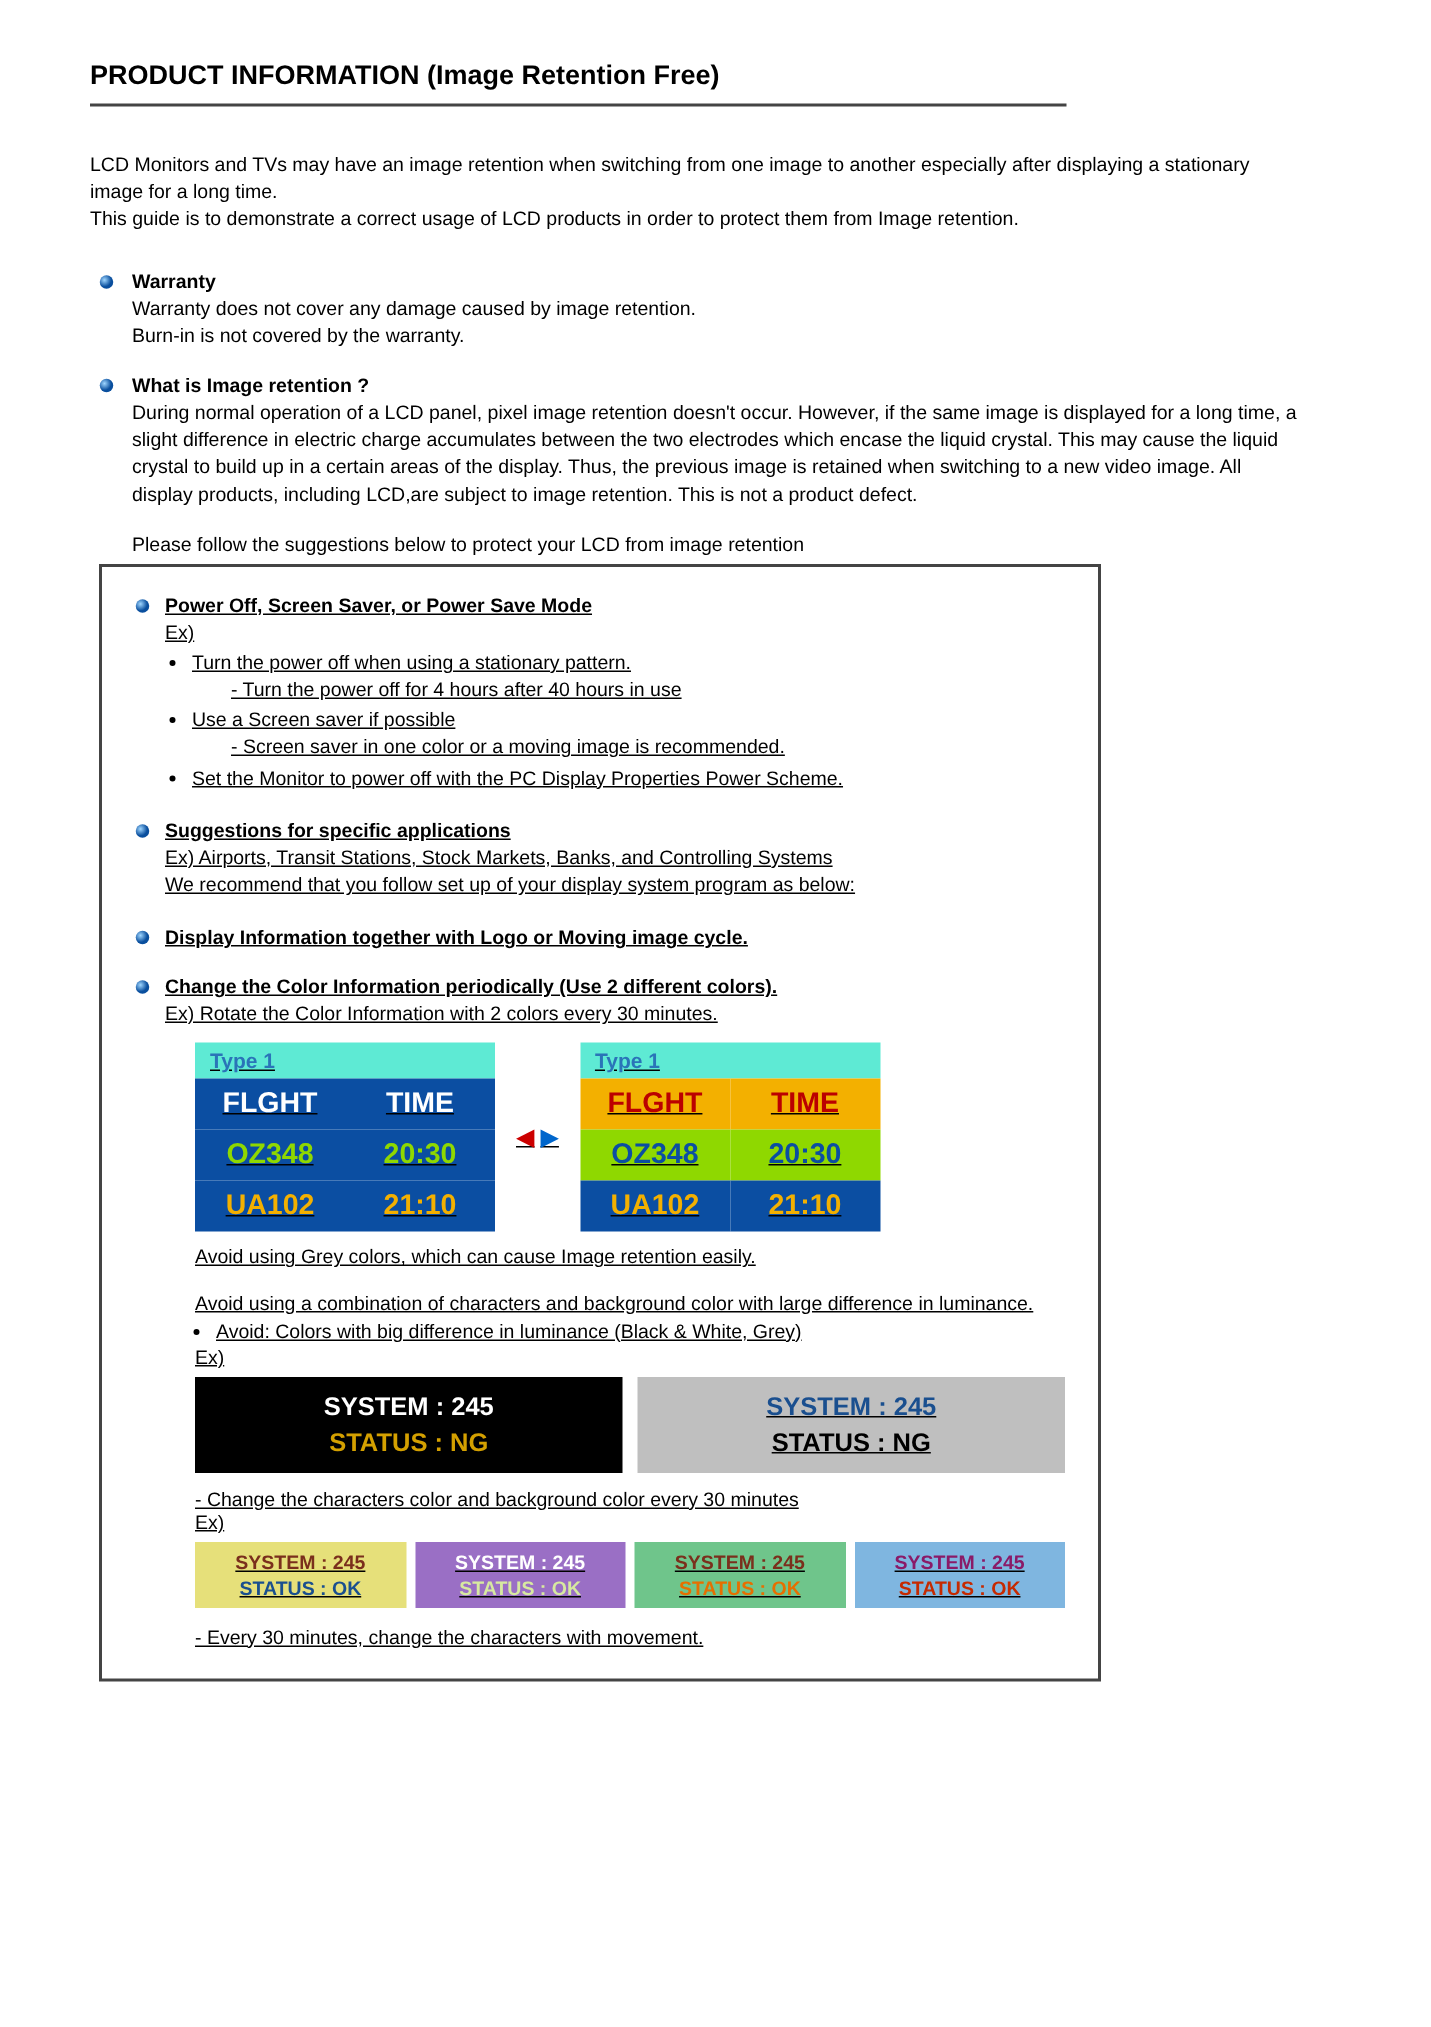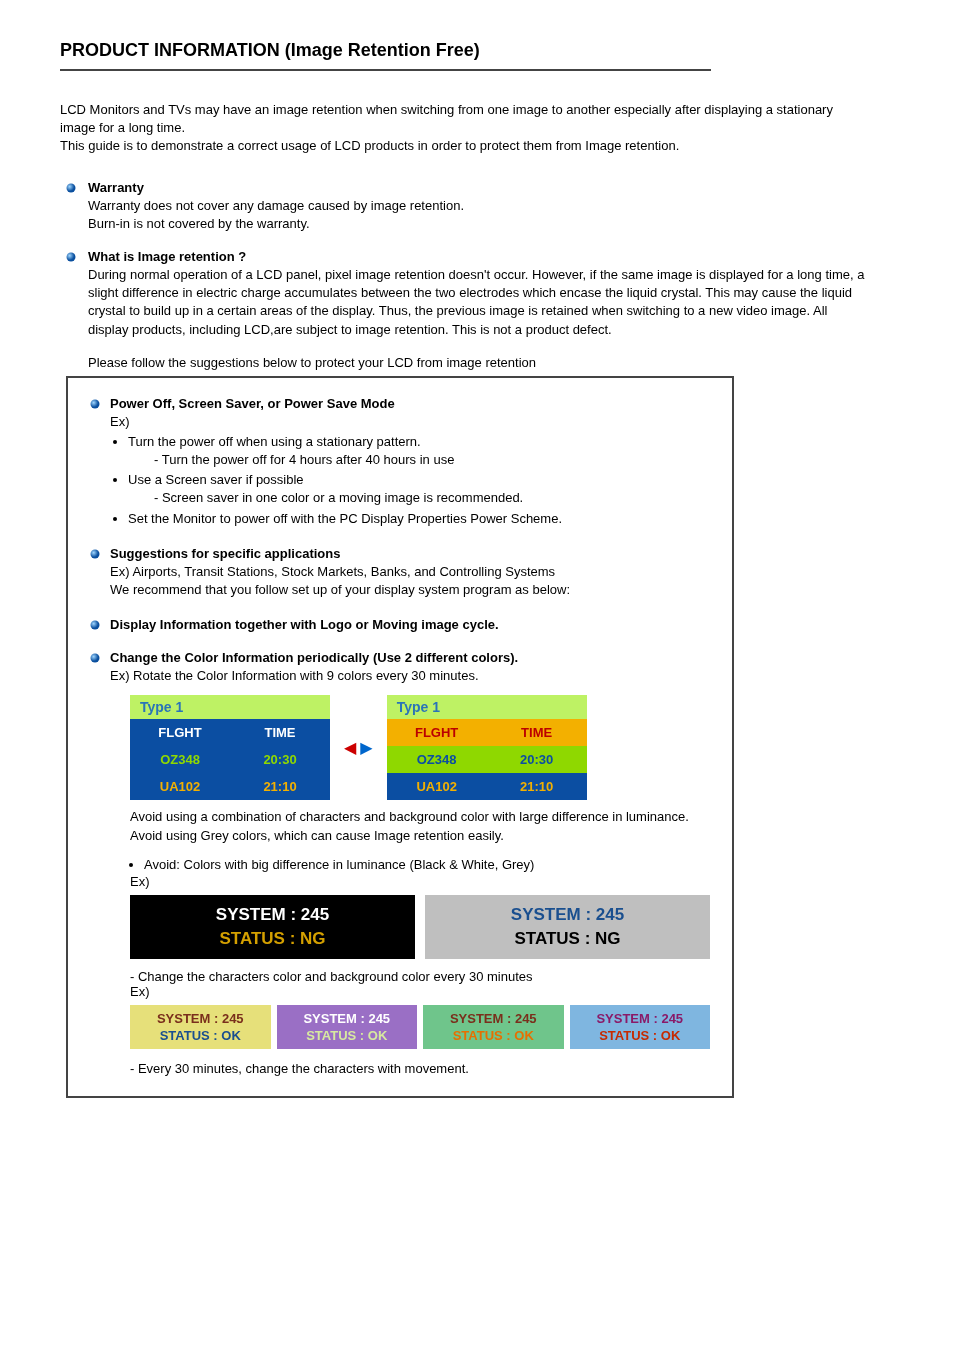--- a/index.html
+++ b/index.html
@@ -50,20 +50,21 @@
   }
   .suggestion-lead {
     margin: 14px 0 6px 28px;
     max-width: 760px;
   }
   .suggestion-box {
     border: 2px solid #444;
     margin-left: 6px;
     padding: 18px 22px 18px 22px;
     width: 620px;
+    text-decoration: underline;
   }
   .suggestion-box .bullet-section {
     padding-left: 20px;
     margin-bottom: 18px;
   }
   .suggestion-box .bullet-dot {
     left: 0;
   }
   ul.inner-list {
     margin: 2px 0 0 4px;
@@ -78,35 +79,35 @@
 
   
   .type1-wrap {
     margin: 10px 0 8px 20px;
     display: flex;
     align-items: center;
     gap: 14px;
   }
   .type1-block { width: 200px; }
   .type1-label {
-    background: #bef264;
+    background: #5eead4;
     color: #2a74b8;
     font-weight: bold;
     padding: 4px 10px;
     font-size: 14px;
   }
   .type1-table {
     border-collapse: collapse;
     width: 100%;
   }
   .type1-table td {
     padding: 6px 0;
     text-align: center;
     font-weight: bold;
-    font-size: 13px;
+    font-size: 19px;
     width: 50%;
   }
   .t1a-hdr   td { background:#0b4ea2; color:#fff; }
   .t1a-r1    td { background:#0b4ea2; color:#8fd800; }
   .t1a-r2    td { background:#0b4ea2; color:#f3b000; }
   .t1b-hdr   td { background:#f3b000; color:#b00; }
   .t1b-r1    td { background:#8fd800; color:#0b4ea2; }
   .t1b-r2    td { background:#0b4ea2; color:#f3b000; }
   .swap-arrows {
     display: flex;
@@ -255,21 +256,21 @@
     <div class="sec-title">Display Information together with Logo or Moving image cycle.</div>
   </div>
 
   <div class="bullet-section" style="margin-bottom:2px;">
     <span class="bullet-dot">
       <svg viewBox="0 0 10 10">
           <circle cx="5" cy="5" r="4.5" fill="url(#g1)"></circle>
         </svg>
     </span>
     <div class="sec-title">Change the Color Information periodically (Use 2 different colors).</div>
-    <div class="sec-body">Ex) Rotate the Color Information with 9 colors every 30 minutes.</div>
+    <div class="sec-body">Ex) Rotate the Color Information with 2 colors every 30 minutes.</div>
 
     <div class="type1-wrap">
       <div class="type1-block">
         <div class="type1-label">Type 1</div>
         <table class="type1-table">
           <tbody>
               <tr class="t1a-hdr">
             <td>FLGHT</td>
             <td>TIME</td>
           </tr>
@@ -302,22 +303,22 @@
           </tr>
           <tr class="t1b-r2">
             <td>UA102</td>
             <td>21:10</td>
           </tr>
         </tbody>
           </table>
       </div>
     </div>
 
+    <div class="sec-body" style="margin-left:20px; margin-bottom:12px;">Avoid using Grey colors, which can cause Image retention easily.</div>
     <div class="sec-body" style="margin-left:20px;">Avoid using a combination of characters and background color with large difference in luminance.</div>
-    <div class="sec-body" style="margin-left:20px; margin-bottom:12px;">Avoid using Grey colors, which can cause Image retention easily.</div>
 
     <ul class="inner-list" style="margin-left:20px;">
       <li>
         <span>Avoid: Colors with big difference in luminance (Black &amp; White, Grey)</span>
       </li>
     </ul>
     <div style="margin-left:20px;">Ex)</div>
 
     <div class="avoid-wrap">
       <div class="avoid-card avoid-black">

